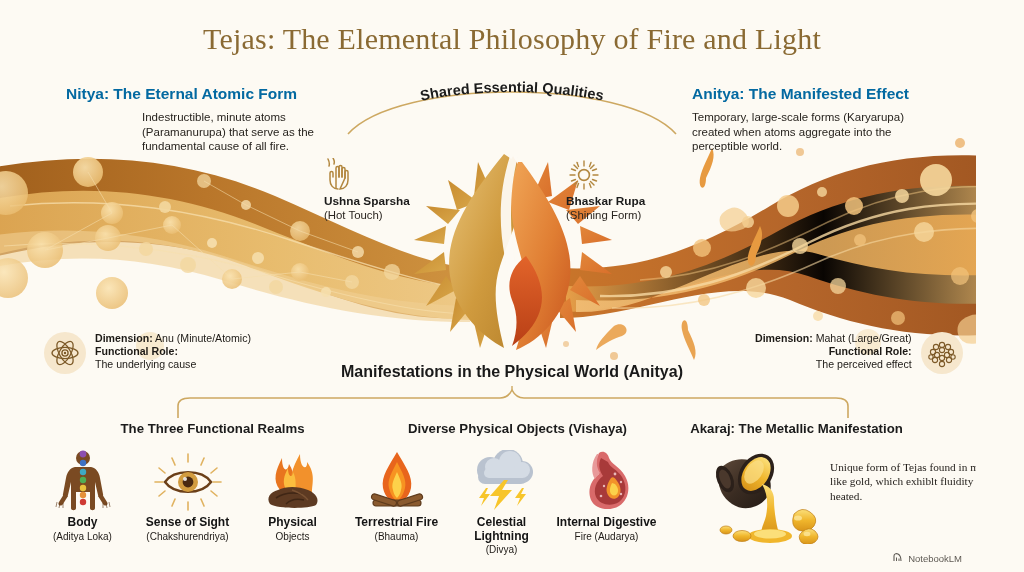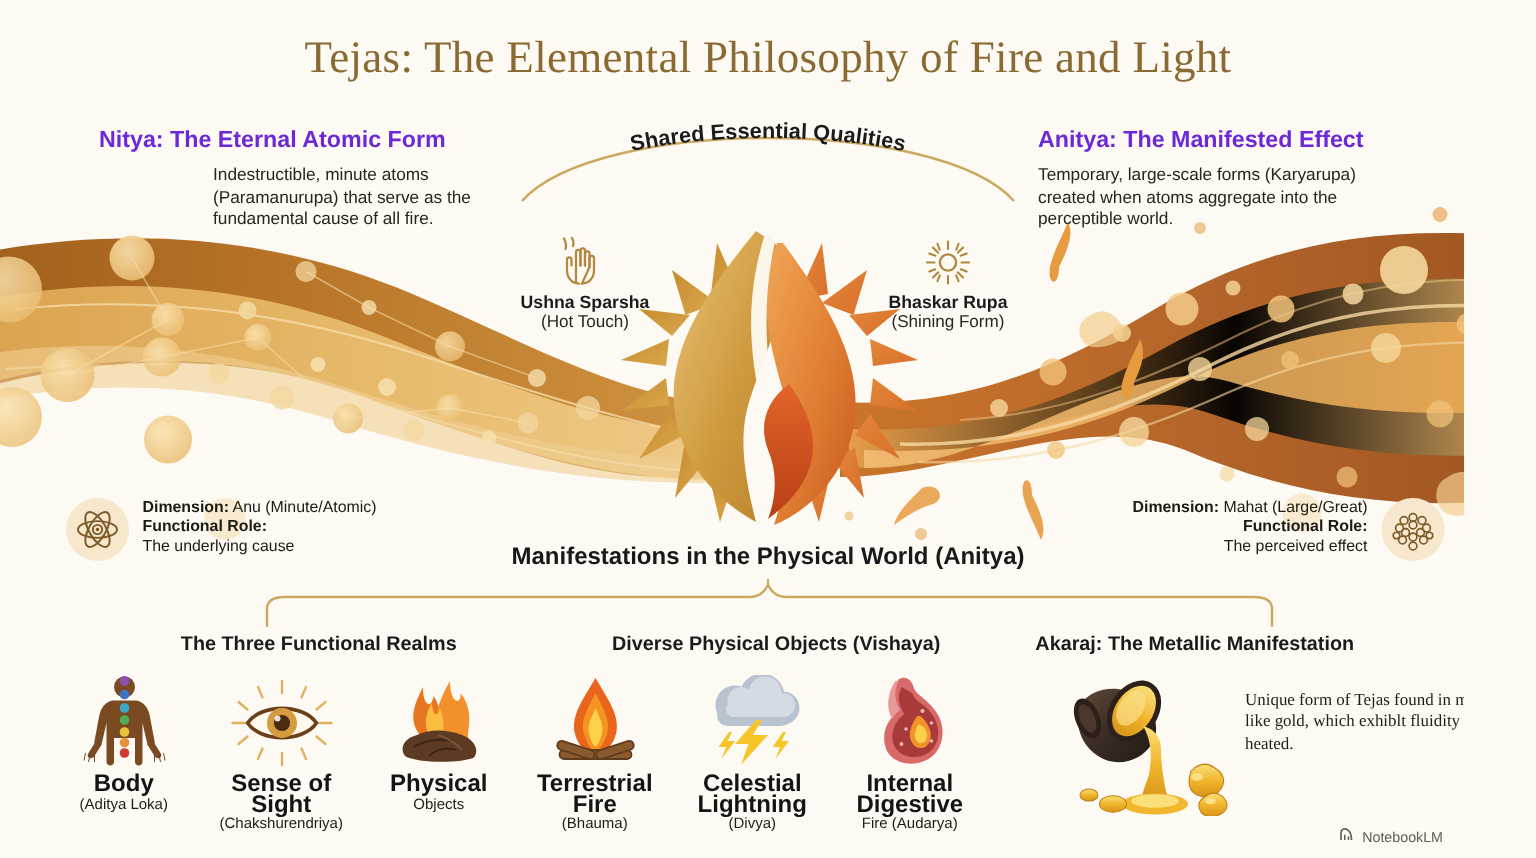--- a/index.html
+++ b/index.html
@@ -25,21 +25,21 @@
     font-family:"Liberation Serif", serif;
     font-size:30px;
     color:#8a6a33;
     letter-spacing:.2px;
     white-space:nowrap;
   }
 
   
   .side-head {
     position:absolute;
-    font-size:15.5px; font-weight:bold; color:#6d28d9;
+    font-size:15.5px; font-weight:bold; color:#0369a1;
     white-space:nowrap;
   }
   .side-head.left  { left:66px;  top:85px; }
   .side-head.right { left:692px; top:85px; }
 
   .side-body {
     position:absolute;
     font-size:11.5px; line-height:14.5px; color:#28241f;
     width:215px;
   }
@@ -47,21 +47,21 @@
   .side-body.right { left:692px; top:110px; }
 
   
   .arc-wrap { position:absolute; left:338px; top:70px; width:348px; height:70px; }
   .arc-text {
     position:absolute; left:0; top:0; width:348px; height:70px;
     font-size:14.5px; font-weight:bold; fill:#1b1b1b;
   }
 
   
-  .quality { position:absolute; text-align:center; width:132px; }
+  .quality { position:absolute; width:132px; }
   .quality .q-icon { height:34px; margin-bottom:2px; }
   .quality .q-name  { font-size:11.8px; font-weight:bold; color:#1b1b1b; line-height:14px; }
   .quality .q-sub   { font-size:11.4px; color:#2a2520; line-height:14px; }
   .quality.left  { left:324px; top:158px; }
   .quality.right { left:566px; top:158px; }
 
   
   .dim { position:absolute; display:flex; align-items:flex-start; gap:9px; }
   .dim.left  { left:44px;  top:332px; }
   .dim.right { left:755px; top:332px; flex-direction:row; }
@@ -90,21 +90,21 @@
   .col-head.c1 { left:80px;  width:265px; }
   .col-head.c2 { left:385px; width:265px; }
   .col-head.c3 { left:664px; width:265px; }
 
   
   .items { position:absolute; top:450px; display:flex; }
   .items.g1 { left:30px; }
   .items.g2 { left:344px; }
   .item { width:105px; text-align:center; }
   .item .ico { height:62px; display:flex; align-items:flex-end; justify-content:center; }
-  .item .lab  { font-size:16px; font-weight:bold; color:#141414; line-height:13.6px; margin-top:4px; }
+  .item .lab  { font-size:12px; font-weight:bold; color:#141414; line-height:13.6px; margin-top:4px; }
   .item .sub  { font-size:10px; color:#1f1b17; line-height:13.6px; }
 
   
   .akaraj { position:absolute; left:712px; top:452px; width:300px; display:flex; gap:6px;font-family:Liberation Serif, serif; }
   .akaraj .ak-ico { width:112px; height:92px; flex:0 0 112px; }
   .akaraj .ak-text { font-size:11.3px; line-height:14.4px; color:#201c18; padding-top:8px; }
 
   
   .watermark {
     position:absolute; right:14px; bottom:7px;

